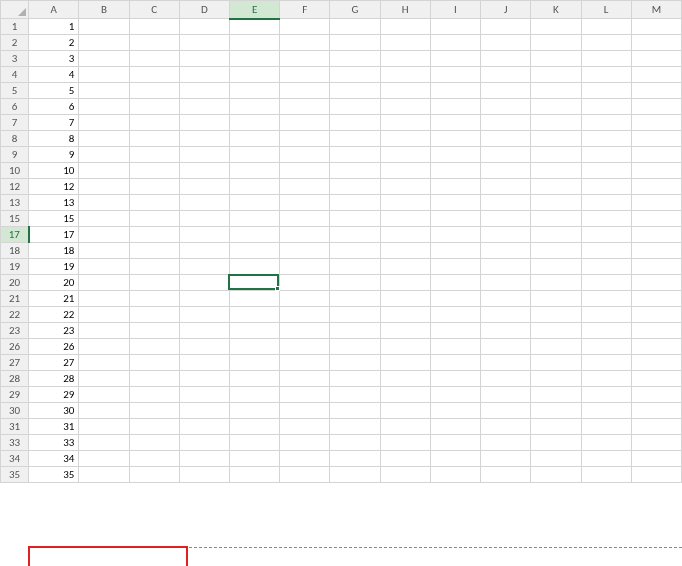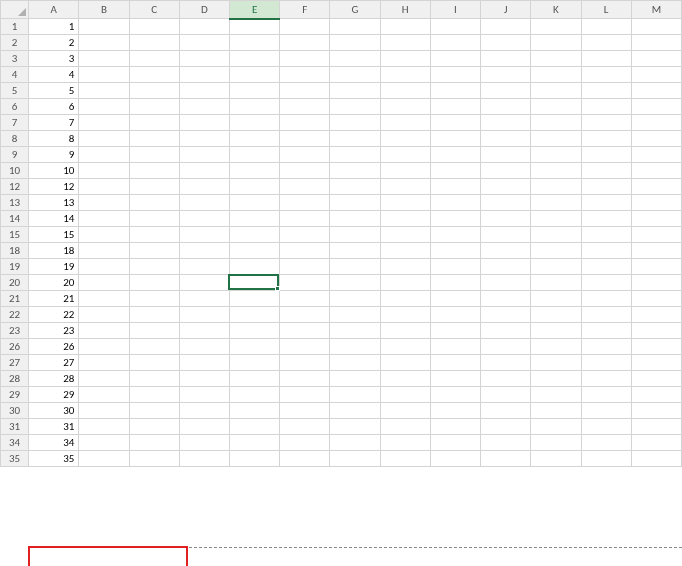--- a/index.html
+++ b/index.html
@@ -335,52 +335,52 @@
           <td class="cell col-F"></td>
           <td class="cell col-G"></td>
           <td class="cell col-H"></td>
           <td class="cell col-I"></td>
           <td class="cell col-J"></td>
           <td class="cell col-K"></td>
           <td class="cell col-L"></td>
           <td class="cell col-M"></td>
         </tr>
         <tr>
-          <th class="row-header">14</th>
-          <td class="cell col-A">14</td>
-          <td class="cell col-B"></td>
-          <td class="cell col-C"></td>
-          <td class="cell col-D"></td>
-          <td class="cell col-E"></td>
-          <td class="cell col-F"></td>
-          <td class="cell col-G"></td>
-          <td class="cell col-H"></td>
-          <td class="cell col-I"></td>
-          <td class="cell col-J"></td>
-          <td class="cell col-K"></td>
-          <td class="cell col-L"></td>
-          <td class="cell col-M"></td>
-        </tr>
-        <tr>
           <th class="row-header">15</th>
           <td class="cell col-A">15</td>
           <td class="cell col-B"></td>
           <td class="cell col-C"></td>
           <td class="cell col-D"></td>
           <td class="cell col-E"></td>
           <td class="cell col-F"></td>
           <td class="cell col-G"></td>
           <td class="cell col-H"></td>
           <td class="cell col-I"></td>
           <td class="cell col-J"></td>
           <td class="cell col-K"></td>
           <td class="cell col-L"></td>
           <td class="cell col-M"></td>
         </tr>
         <tr>
+          <th class="row-header active-row">17</th>
+          <td class="cell col-A">17</td>
+          <td class="cell col-B"></td>
+          <td class="cell col-C"></td>
+          <td class="cell col-D"></td>
+          <td class="cell col-E"></td>
+          <td class="cell col-F"></td>
+          <td class="cell col-G"></td>
+          <td class="cell col-H"></td>
+          <td class="cell col-I"></td>
+          <td class="cell col-J"></td>
+          <td class="cell col-K"></td>
+          <td class="cell col-L"></td>
+          <td class="cell col-M"></td>
+        </tr>
+        <tr>
           <th class="row-header">18</th>
           <td class="cell col-A">18</td>
           <td class="cell col-B"></td>
           <td class="cell col-C"></td>
           <td class="cell col-D"></td>
           <td class="cell col-E"></td>
           <td class="cell col-F"></td>
           <td class="cell col-G"></td>
           <td class="cell col-H"></td>
           <td class="cell col-I"></td>
@@ -545,20 +545,36 @@
           <td class="cell col-H"></td>
           <td class="cell col-I"></td>
           <td class="cell col-J"></td>
           <td class="cell col-K"></td>
           <td class="cell col-L"></td>
           <td class="cell col-M"></td>
         </tr>
         <tr>
           <th class="row-header">31</th>
           <td class="cell col-A">31</td>
+          <td class="cell col-B"></td>
+          <td class="cell col-C"></td>
+          <td class="cell col-D"></td>
+          <td class="cell col-E"></td>
+          <td class="cell col-F"></td>
+          <td class="cell col-G"></td>
+          <td class="cell col-H"></td>
+          <td class="cell col-I"></td>
+          <td class="cell col-J"></td>
+          <td class="cell col-K"></td>
+          <td class="cell col-L"></td>
+          <td class="cell col-M"></td>
+        </tr>
+        <tr>
+          <th class="row-header">33</th>
+          <td class="cell col-A">33</td>
           <td class="cell col-B"></td>
           <td class="cell col-C"></td>
           <td class="cell col-D"></td>
           <td class="cell col-E"></td>
           <td class="cell col-F"></td>
           <td class="cell col-G"></td>
           <td class="cell col-H"></td>
           <td class="cell col-I"></td>
           <td class="cell col-J"></td>
           <td class="cell col-K"></td>

